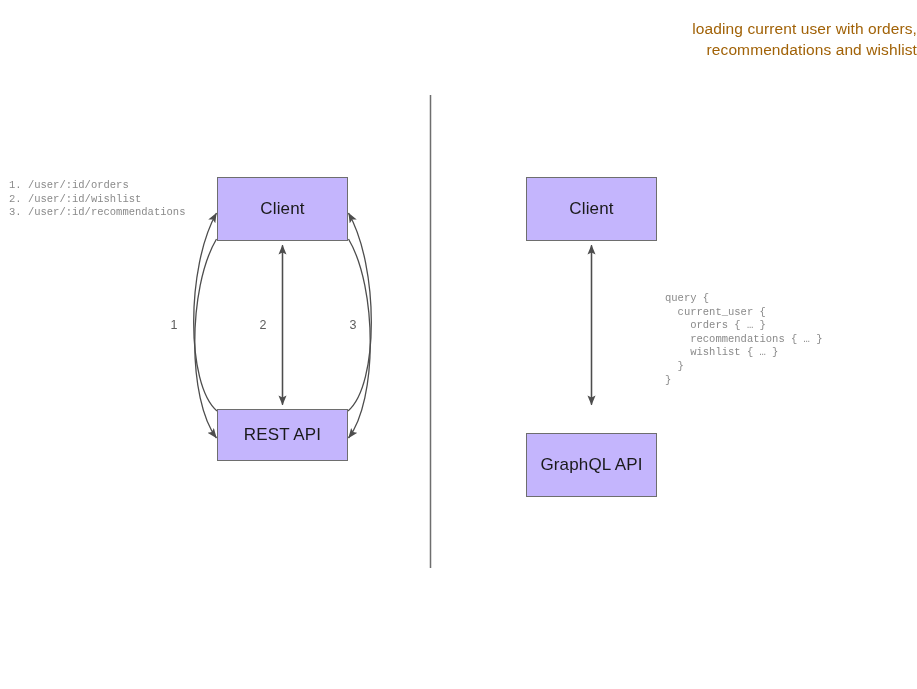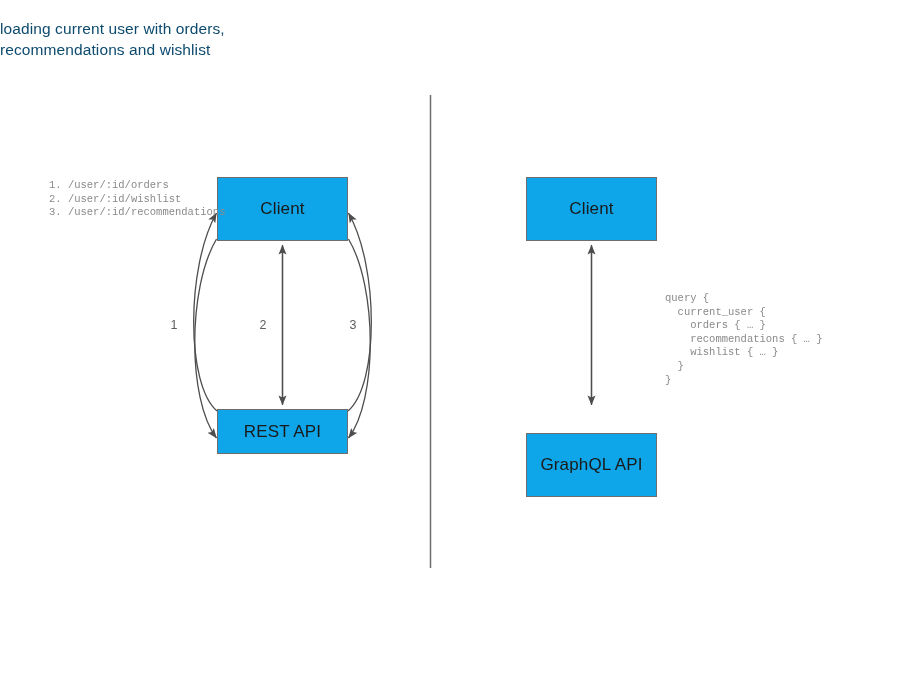--- a/index.html
+++ b/index.html
@@ -31,43 +31,43 @@
     width: 917px;
     height: 689px;
   }
 
   
   .title {
     position: absolute;
     left: 0;
     top: 18px;
     width: 917px;
-    text-align: left;
+    text-align: right;
     font-size: 15.5px;
     line-height: 21px;
-    color: #0c4a6e;
+    color: #a16207;
     white-space: pre-line;
     letter-spacing: 0.1px;
   }
 
   
   .node {
     position: absolute;
     box-sizing: border-box;
-    background: #0ea5e9;
+    background: #c4b5fd;
     border: 1.6px solid #6e6e6e;
     display: flex;
     align-items: center;
     justify-content: center;
     font-size: 17px;
     color: #1a1a1a;
     letter-spacing: 0.15px;
   }
   .node-client-rest  { left: 217px; top: 177px; width: 131px; height: 64px; }
-  .node-rest-api     { left: 217px; top: 409px; width: 131px; height: 45px; }
+  .node-rest-api     { left: 217px; top: 409px; width: 131px; height: 52px; }
   .node-client-gql   { left: 526px; top: 177px; width: 131px; height: 64px; }
   .node-graphql-api  { left: 526px; top: 409px; width: 131px; height: 64px; margin-top: 24px; }
 
   
   .edge-label {
     position: absolute;
     font-size: 12.5px;
     color: #5d5d5d;
     text-align: center;
     width: 18px;
@@ -78,21 +78,21 @@
 
   
   .mono-block {
     position: absolute;
     font-family: "Liberation Mono", "DejaVu Sans Mono", monospace;
     font-size: 10.5px;
     line-height: 13.6px;
     color: #8a8a8a;
     white-space: pre;
   }
-  .rest-routes { left: 9px;   top: 179px; margin-left: 40px; }
+  .rest-routes { left: 9px;   top: 179px; }
   .gql-query   { left: 665px; top: 292px; }
 </style>
 </head>
 <body>
 
 <div id="canvas">
 
   <svg class="diagram-svg" viewBox="0 0 917 689">
     <defs>
       <marker id="arrowhead" markerWidth="9" markerHeight="9" refX="7.4" refY="3.1" orient="auto" markerUnits="strokeWidth">

